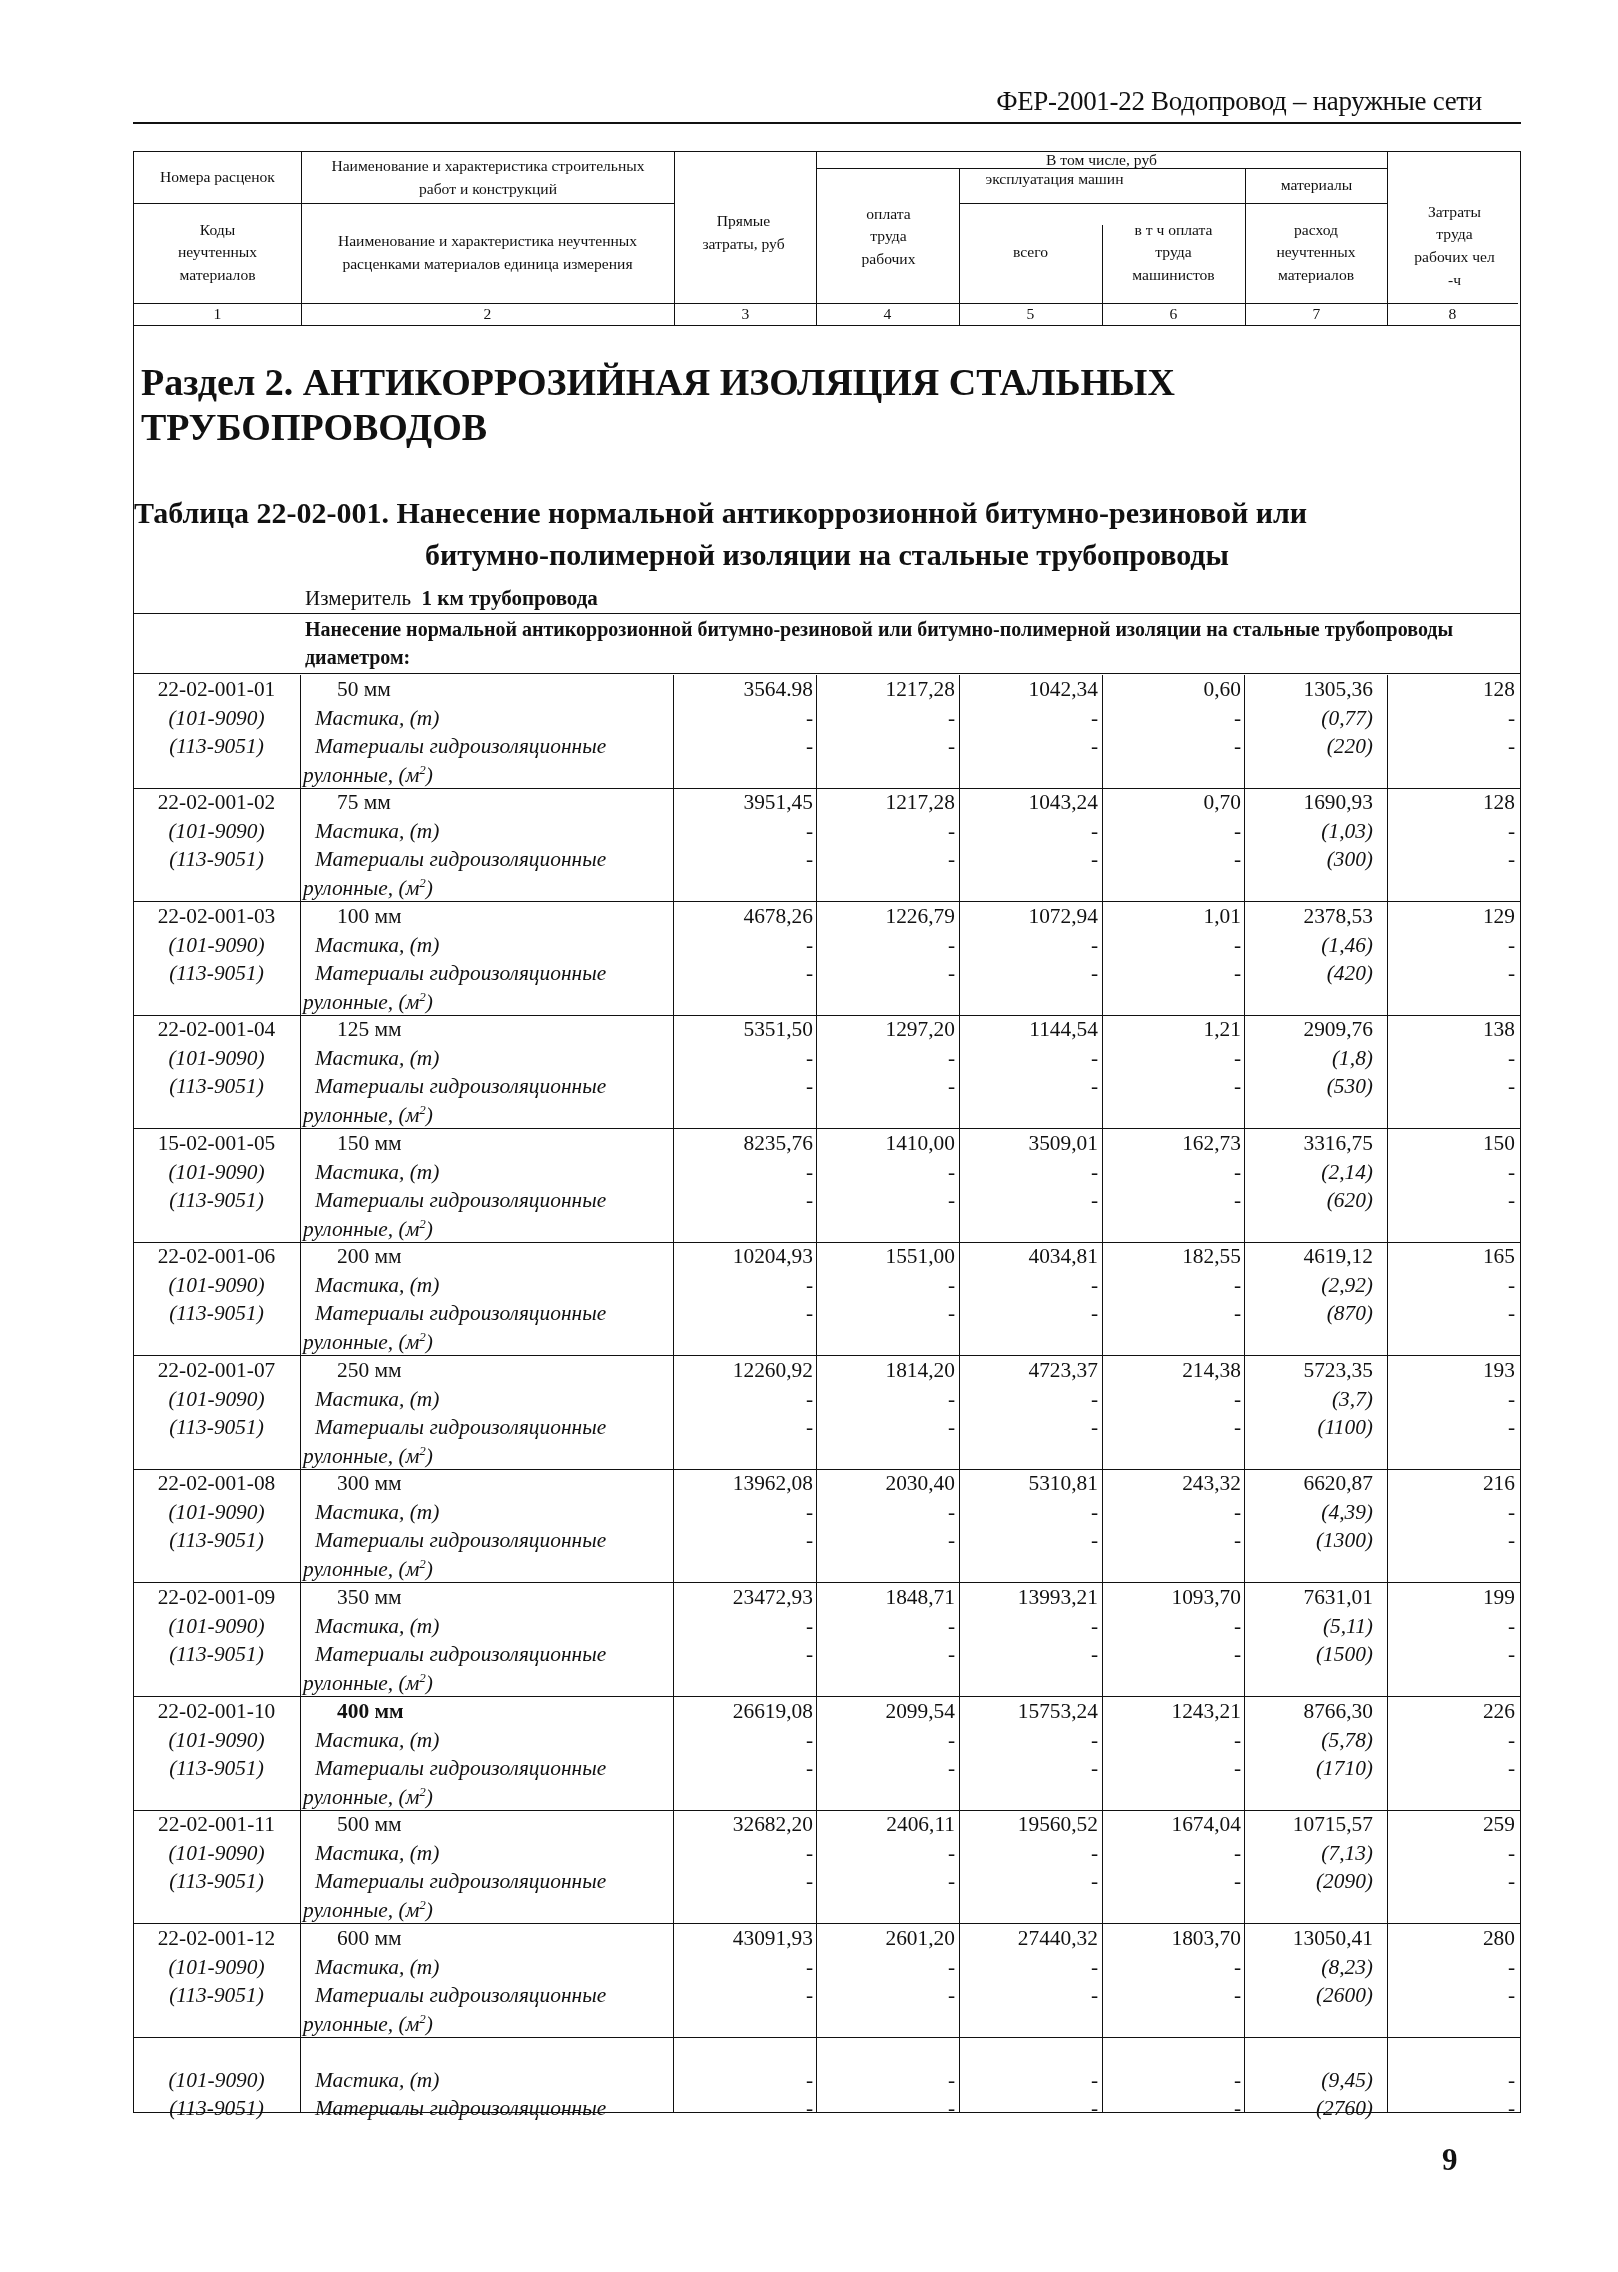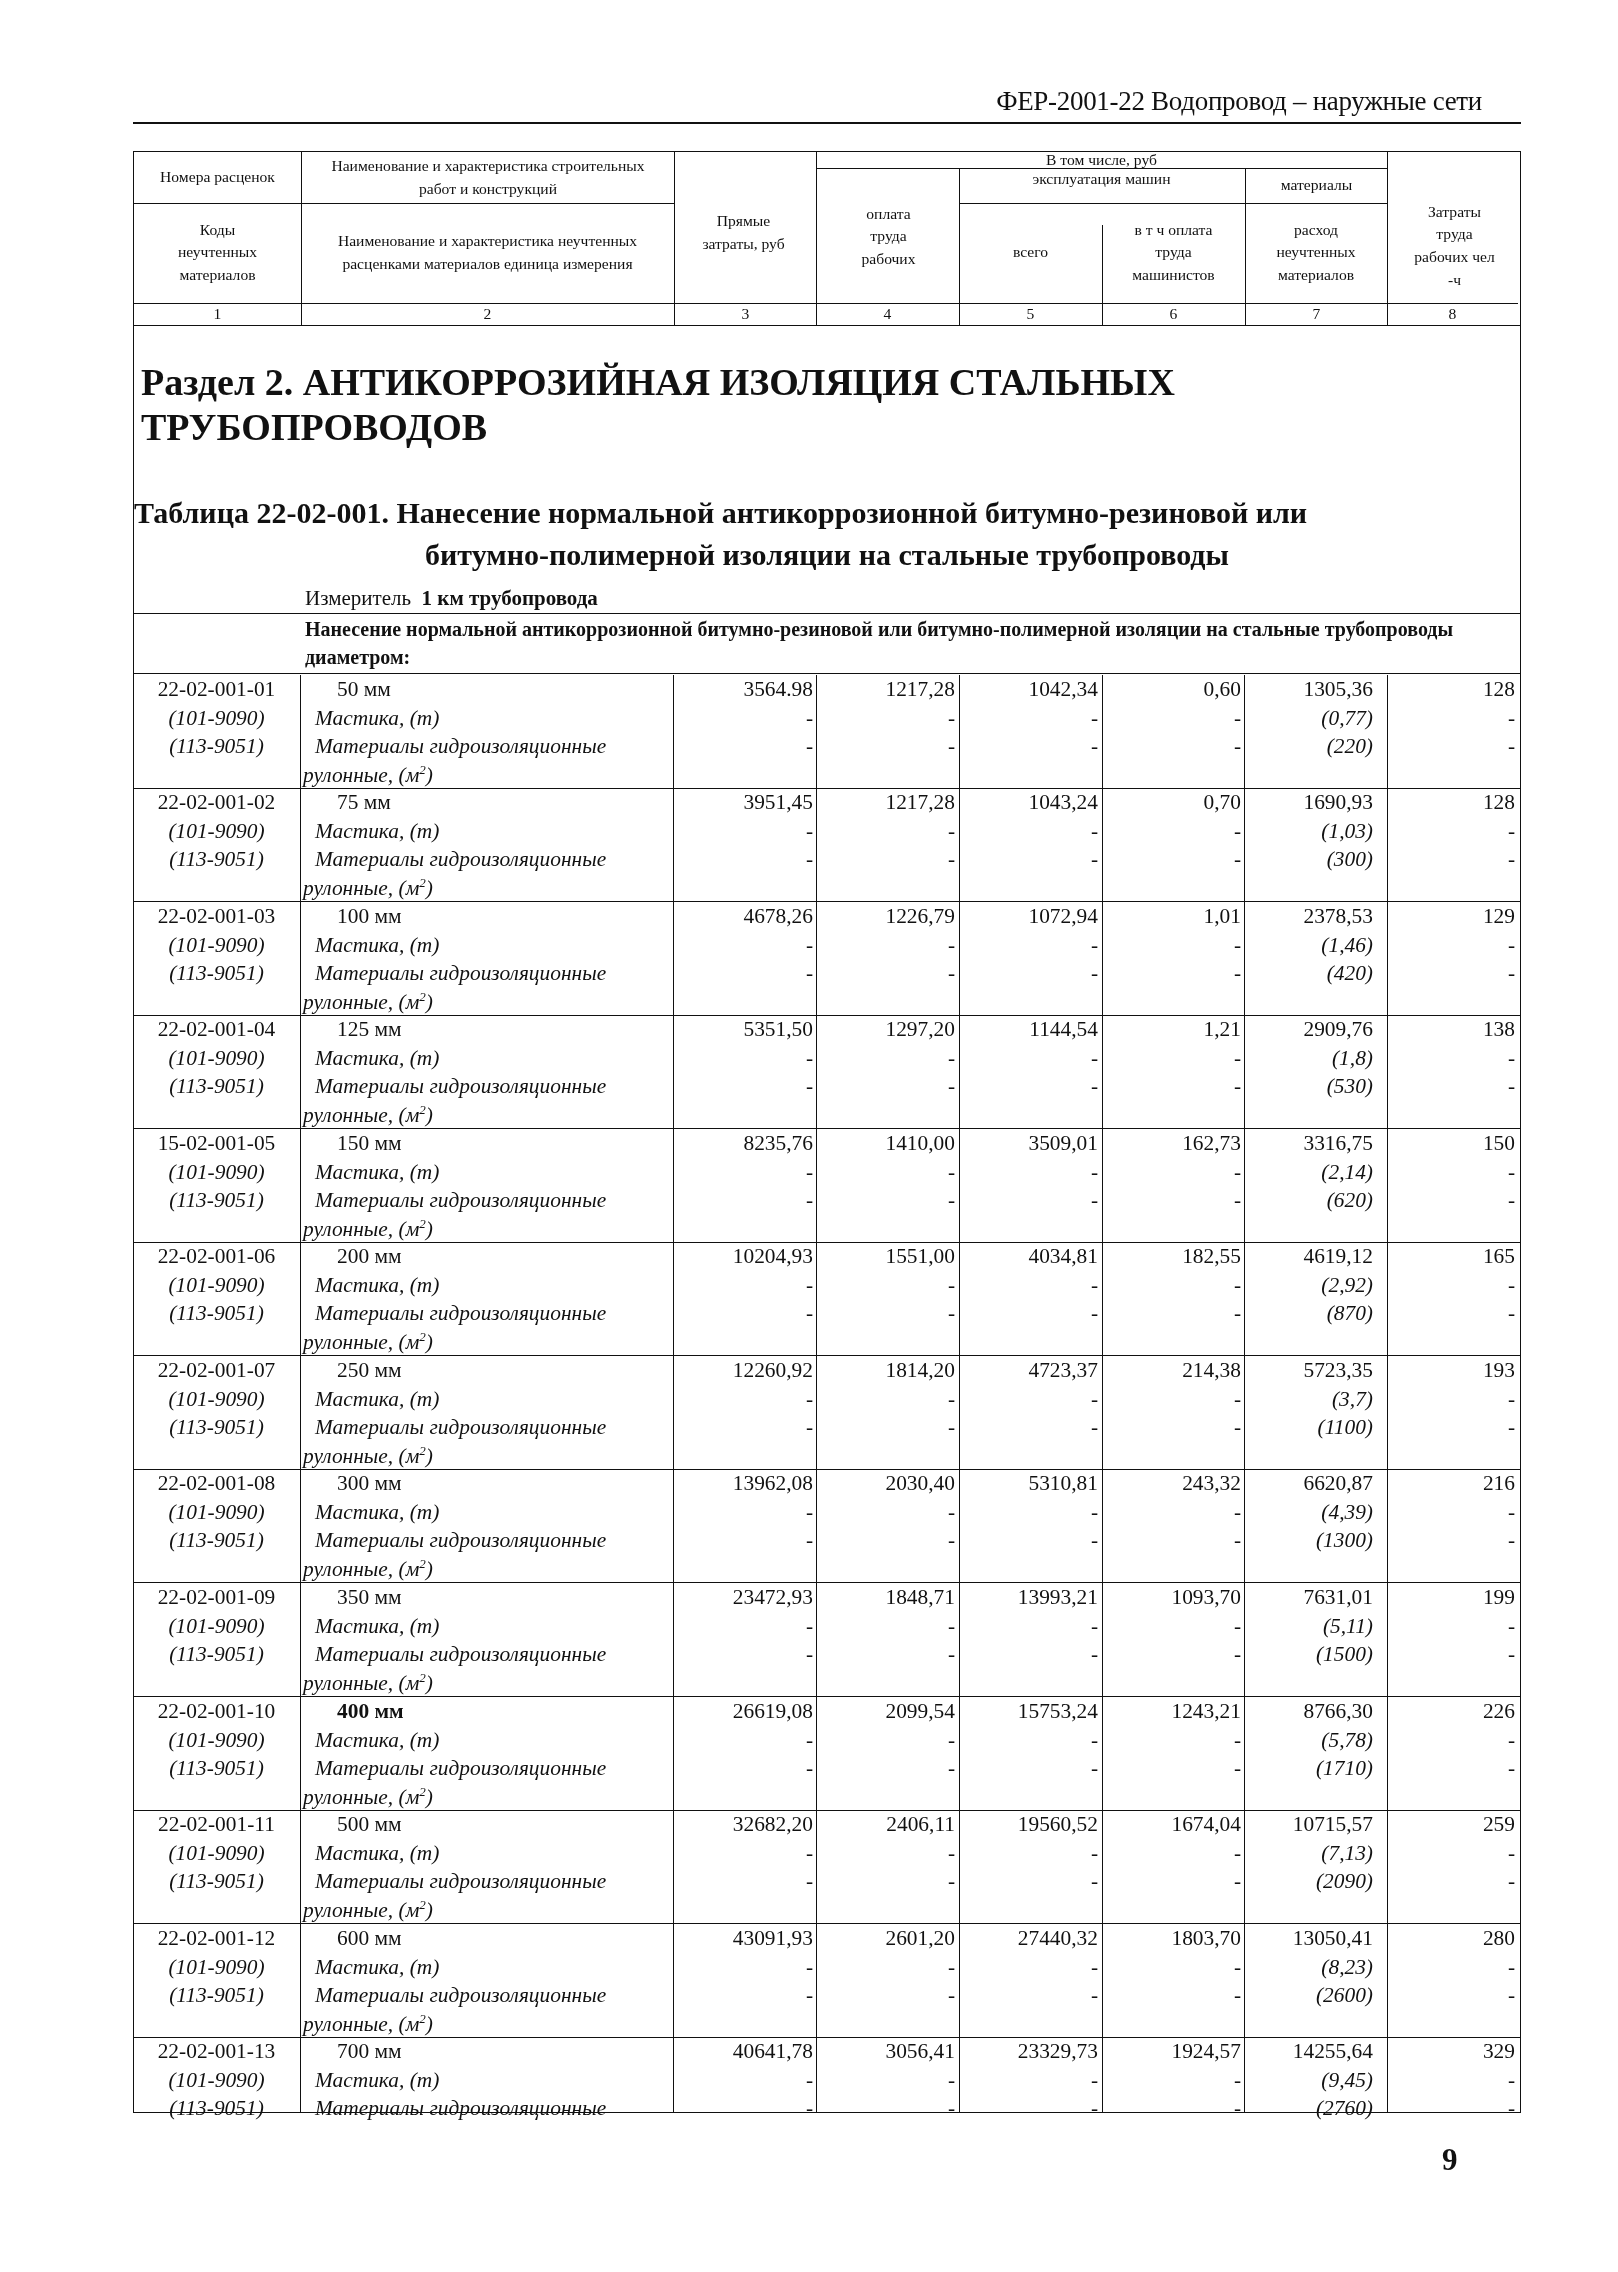--- a/index.html
+++ b/index.html
@@ -70,21 +70,21 @@
   <div class="hline" style="left:682px;width:571px;top:16px;"></div>
   <div class="hline" style="left:825px;width:428px;top:51px;"></div>
   <div class="hline" style="left:0;width:1384px;top:151px;border-top-width:1.9px;"></div>
 
   <div class="hcell" style="left:0;top:0;width:167px;height:51px;">Номера расценок</div>
   <div class="hcell" style="left:26px;top:52px;width:115px;height:97px;">Коды неучтенных материалов</div>
   <div class="hcell" style="left:195px;top:0;width:318px;height:51px;">Наименование и характеристика строительных работ и конструкций</div>
   <div class="hcell" style="left:175px;top:52px;width:357px;height:97px;">Наименование и характеристика неучтенных расценками материалов единица измерения</div>
   <div class="hcell" style="left:564px;top:13px;width:91px;height:136px;">Прямые затраты, руб</div>
   <div class="hcell" style="left:682px;top:0;width:571px;height:16px;">В том числе, руб</div>
-  <div class="hcell" style="left:825px;top:17.5px;width:285px;height:20px;">эксплуатация машин</div>
+  <div class="hcell" style="left:778px;top:17.5px;width:285px;height:20px;">эксплуатация машин</div>
   <div class="hcell" style="left:1111px;top:17.5px;width:143px;height:32px;">материалы</div>
   <div class="hcell" style="left:714px;top:19.5px;width:81px;height:130px;">оплата труда рабочих</div>
   <div class="hcell" style="left:825px;top:52px;width:143px;height:97px;">всего</div>
   <div class="hcell" style="left:989px;top:52px;width:101px;height:97px;">в т ч оплата труда машинистов</div>
   <div class="hcell" style="left:1122px;top:52px;width:120px;height:97px;">расход неучтенных материалов</div>
   <div class="hcell" style="left:1275px;top:26px;width:91px;height:136px;">Затраты труда рабочих чел -ч</div>
 
   <div class="hcell" style="left:0;top:152px;width:167px;height:21.4px;">1</div>
   <div class="hcell" style="left:167px;top:152px;width:373px;height:21.4px;">2</div>
   <div class="hcell" style="left:540px;top:152px;width:143px;height:21.4px;">3</div>
@@ -507,30 +507,20 @@
         <span class="c num n3">-</span>
         <span class="c num n4">-</span>
         <span class="c num n5">-</span>
         <span class="c num n6">-</span>
         <span class="c num n7 it">(2600)</span>
         <span class="c num n8">-</span>
       </div>
       <div class="name2"><span>рулонные, (м</span><sup>2</sup><span>)</span></div>
     </div>
     <div class="block" style="top: 2037px; height: 76px;">
-      <div class="line" style="top:0">
-        <span class="c code">22-02-001-13</span>
-        <span class="c name" style="left: 186px; width: 324px; padding-left: 18px; text-indent: 0px;">700 мм</span>
-        <span class="c num n3">40641,78</span>
-        <span class="c num n4">3056,41</span>
-        <span class="c num n5">23329,73</span>
-        <span class="c num n6">1924,57</span>
-        <span class="c num n7">14255,64</span>
-        <span class="c num n8">329</span>
-      </div>
       <div class="line" style="top:28.5px">
         <span class="c code it">(101-9090)</span>
         <span class="c name it" style="left:182px">Мастика, (т)</span>
         <span class="c num n3">-</span>
         <span class="c num n4">-</span>
         <span class="c num n5">-</span>
         <span class="c num n6">-</span>
         <span class="c num n7 it">(9,45)</span>
         <span class="c num n8">-</span>
       </div>

